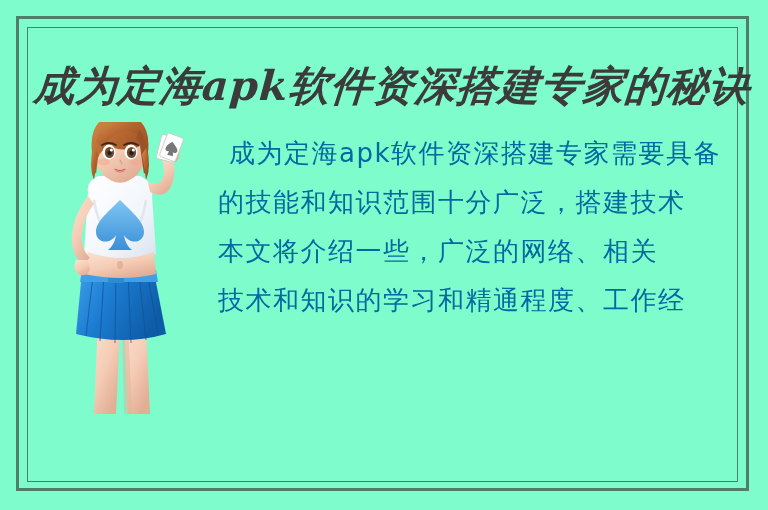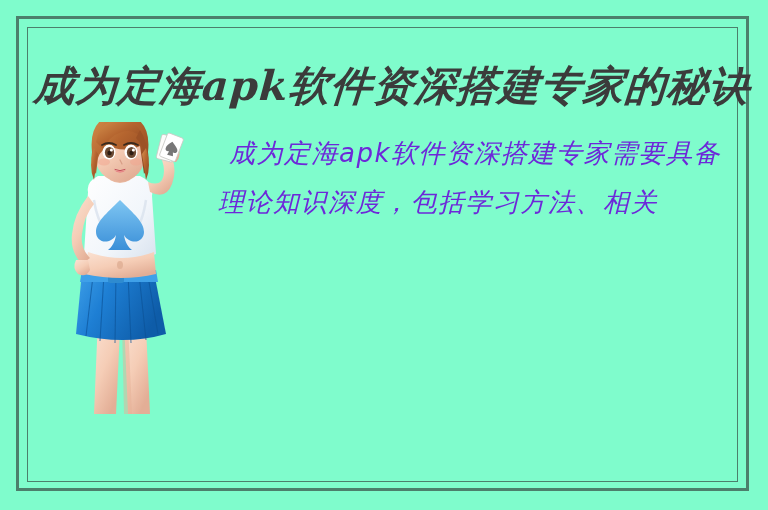--- a/index.html
+++ b/index.html
@@ -73,27 +73,26 @@
   #illustration svg { display: block; }
 
   
   #body-copy {
     position: absolute;
     left: 218px;
     top: 129px;
     width: 512px;
   }
   .copy-line {
-    color: #6d28d9;
+    color: #0369a1;
     font-family: "DejaVu Sans", sans-serif;
     font-size: 26px;
     line-height: 49px;
     letter-spacing: 1.5px;
     white-space: nowrap;
-    font-style: italic;
   }
   .copy-line.indent { padding-left: 11px; }
 </style>
 </head>
 <body>
 
 <div id="banner">
 
   <div id="outer-frame"></div>
   <div id="inner-frame"></div>
@@ -199,16 +198,18 @@
       <path d="M78 48 Q84 53 90 48 Q84 51 78 48 Z" fill="#E8707C"></path>
       <path d="M79 47.5 Q84 50 89 47.5" fill="none" stroke="#C4505C" stroke-width="1" stroke-linecap="round"></path>
 
       <path d="M58 26 Q52 44 58 58 Q60 44 62 32 Z" fill="url(#hairG)"></path>
       <path d="M110 26 Q116 44 110 58 Q108 44 106 32 Z" fill="url(#hairG)"></path>
     </svg>
   </div>
 
   <div id="body-copy">
     <div class="copy-line indent">成为定海apk软件资深搭建专家需要具备</div>
-    <div class="copy-line">理论知识深度，包括学习方法、相关</div>
+    <div class="copy-line">的技能和知识范围十分广泛，搭建技术</div>
+    <div class="copy-line">本文将介绍一些，广泛的网络、相关</div>
+    <div class="copy-line">技术和知识的学习和精通程度、工作经</div>
   </div>
 
 </div>
 
 </body></html>

